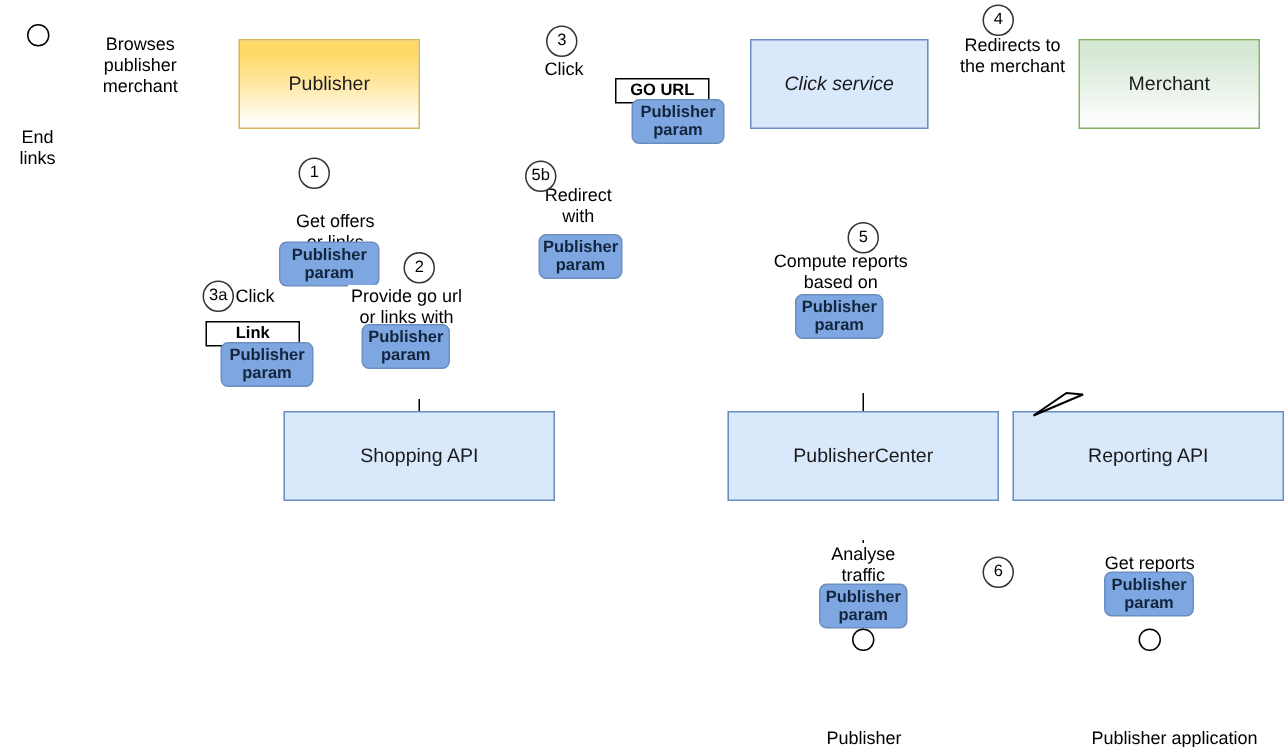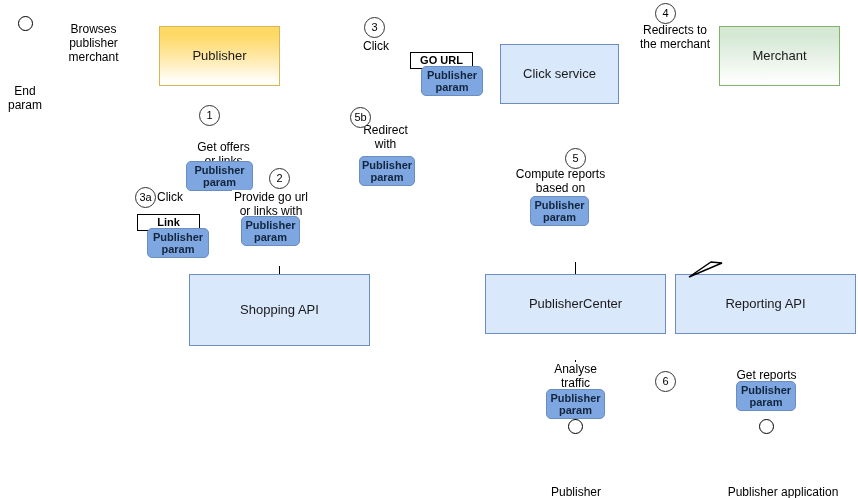--- a/index.html
+++ b/index.html
@@ -110,48 +110,48 @@
 </style>
 </head>
 <body>
 
 <div id="canvas">
 
   <div class="node node-orange" style="left:159px; top:26px; width:121px; height:60px;">
     <span>Publisher</span>
   </div>
 
-  <div class="node node-blue" style="left:500px; top:44px; width:119px; height:60px;">
+  <div class="node node-blue" style="left:500px; top:26px; width:119px; height:60px;font-style:italic;">
     <span>Click service</span>
   </div>
 
   <div class="node node-green" style="left:719px; top:26px; width:121px; height:60px;">
     <span>Merchant</span>
   </div>
 
   <div class="vline" style="left:279px; top:266px; height:12px;"></div>
-  <div class="node node-blue" style="left:189px; top:274px; width:181px; height:72px;">
+  <div class="node node-blue" style="left:189px; top:274px; width:181px; height:60px;">
     <span>Shopping API</span>
   </div>
 
   <div class="vline" style="left:575px; top:262px; height:13px;"></div>
   <div class="node node-blue" style="left:485px; top:274px; width:181px; height:60px;">
     <span>PublisherCenter</span>
   </div>
 
   <div class="node node-blue" style="left:675px; top:274px; width:181px; height:60px;">
     <span>Reporting API</span>
   </div>
 
   <svg class="arrowhead" style="left:688px; top:260px;" width="36" height="18" viewBox="0 0 36 18">
     <path d="M1 17 L34 3 L23 2 Z" fill="none" stroke="#000" stroke-width="1.4"></path>
   </svg>
 
   <div class="dot" style="left:18px; top:16px; width:13px; height:13px;"></div>
-  <div class="msglabel" style="left:0px; top:84px; width:48px;">End param</div>
+  <div class="msglabel" style="left:0px; top:84px; width:48px;">End links</div>
 
   <div class="dot" style="left:568px; top:419px; width:13px; height:13px;"></div>
   <div class="msglabel" style="left:546px; top:485px; width:58px;">Publisher</div>
 
   <div class="dot" style="left:759px; top:419px; width:13px; height:13px;"></div>
   <div class="msglabel" style="left:707px; top:485px; width:150px;">Publisher application</div>
 
   <div class="msglabel" style="left:45px; top:22px; width:95px;">Browses
 publisher merchant</div>
 

